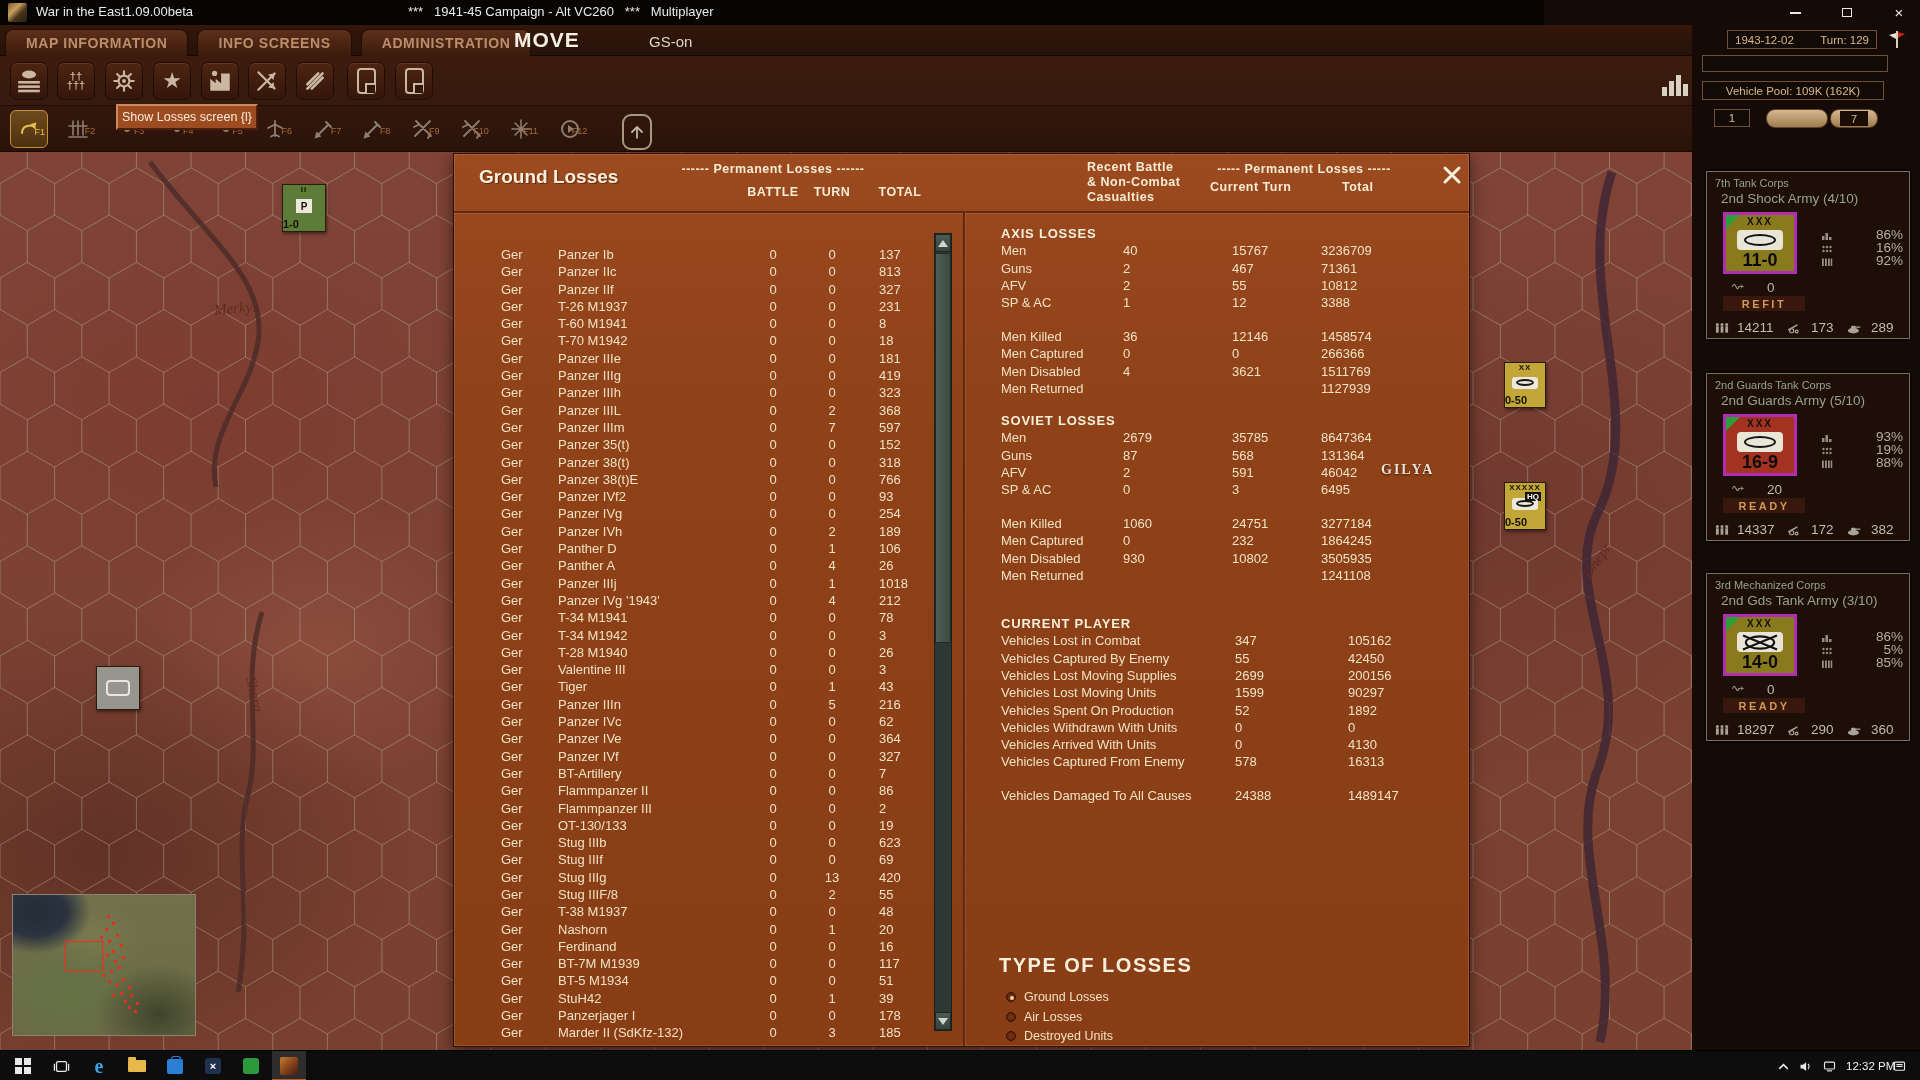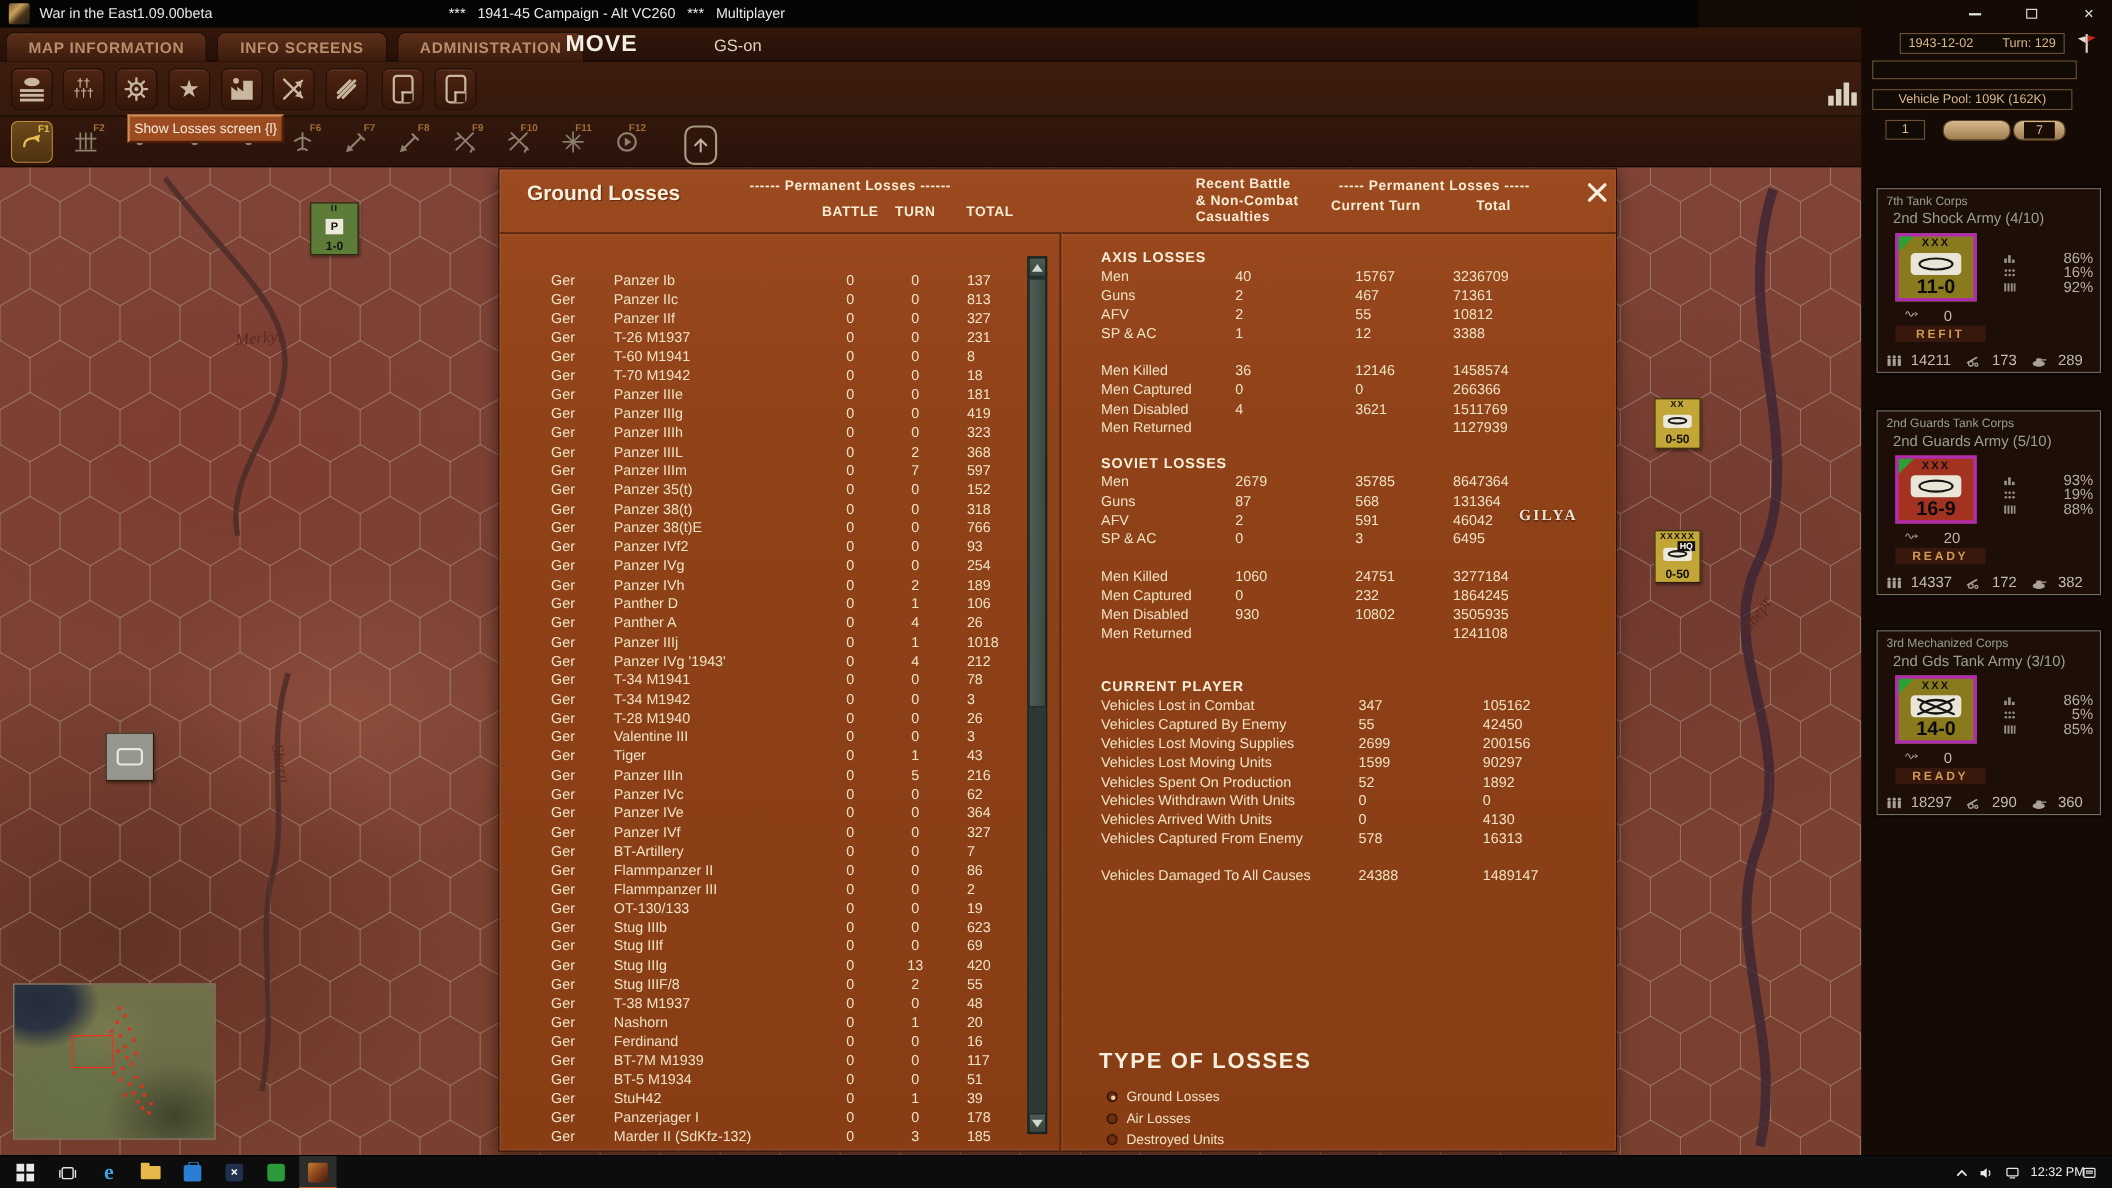--- a/index.html
+++ b/index.html
@@ -39,21 +39,21 @@
   .tb-btn svg{width:26px;height:26px;}
   .tt{font-size:11px;line-height:9px;text-align:center;font-weight:bold;}
   .card-icon{width:19px;height:26px;border:2.5px solid #c9b7a0;border-radius:4px;position:relative;}
   .card-icon::after{content:"";position:absolute;right:-1px;bottom:-1px;width:8px;height:8px;background:#33160a;border-left:2.5px solid #c9b7a0;border-top:2.5px solid #c9b7a0;}
 
   .toolbar2{position:absolute;left:0;top:106px;width:1692px;height:46px;z-index:8;
     background:linear-gradient(#33170c,#2b130a);border-bottom:1px solid #140904;}
   .fk-btn{position:absolute;top:4px;width:38px;height:38px;border-radius:6px;color:#8d7f6e;
     display:flex;align-items:center;justify-content:center;}
   .fk-btn svg{width:24px;height:24px;}
-  .fk-btn .fk-label{position:absolute;top:1px;right:2px;font-size:9px;color:#a06c38;font-weight:bold;}
+  .fk-btn .fk-label{position:absolute;top:16px;right:2px;font-size:9px;color:#a06c38;font-weight:normal;}
   .fk-active{background:linear-gradient(#6e4a1c,#4e3110);border:1px solid #c09040;color:#e8c050;}
   .fk-active .fk-label{color:#e8c050;}
   .up-btn{position:absolute;left:622px;top:8px;width:30px;height:36px;border:2px solid #a89880;border-radius:9px;
     color:#c0b4a0;display:flex;align-items:center;justify-content:center;}
   .up-btn svg{width:20px;height:20px;}
 
   .tooltip{position:absolute;left:116px;top:104px;width:142px;height:26px;z-index:12;
     background:#9d4c22;border-top:2px solid #cd8a58;border-left:2px solid #cd8a58;
     border-right:2px solid #4e1d0a;border-bottom:2px solid #4e1d0a;
     color:#f7ead6;font-size:12.5px;display:flex;align-items:center;justify-content:center;white-space:nowrap;}
@@ -68,21 +68,21 @@
       linear-gradient(#7f4337,#79402f);}
   .map svg.grid{position:absolute;left:0;top:0;}
   .map-label{position:absolute;font-family:"Liberation Serif",serif;font-style:italic;
     color:#5e2a20;font-size:15px;white-space:nowrap;}
   .city-label{position:absolute;z-index:6;font-family:"Liberation Serif",serif;font-weight:bold;
     letter-spacing:2px;color:#e9e3d3;font-size:14px;text-shadow:0 1px 2px rgba(40,10,5,.8);}
 
   .counter{position:absolute;border:1px solid #2a1c08;box-shadow:1px 2px 3px rgba(0,0,0,.45);
     font-family:"Liberation Sans",sans-serif;}
   .counter .ech{position:absolute;top:0;left:0;right:0;text-align:center;font-size:8px;font-weight:bold;color:#151008;letter-spacing:1px;}
-  .counter .cval{position:absolute;bottom:1px;left:0;right:0;text-align:center;font-size:11px;font-weight:bold;color:#141008;}
+  .counter .cval{position:absolute;bottom:1px;left:0;right:0;text-align:left;font-size:11px;font-weight:bold;color:#141008;}
   .counter .sym-oval{position:absolute;left:50%;top:45%;transform:translate(-50%,-50%);
     width:26px;height:12px;background:#ece8da;border-radius:3px;display:flex;align-items:center;justify-content:center;}
   .counter .sym-oval i{display:block;width:18px;height:7px;border:2px solid #1a1a1a;border-radius:50%;}
   .counter .hq-badge{position:absolute;top:9px;right:4px;background:#141008;color:#fff;font-size:8px;font-weight:bold;padding:0 2px;}
   .counter .p-box{position:absolute;left:50%;top:46%;transform:translate(-50%,-50%);
     width:16px;height:14px;background:#ece8da;color:#141008;font-size:10px;font-weight:bold;
     display:flex;align-items:center;justify-content:center;}
   .counter .depot-box{position:absolute;left:50%;top:50%;transform:translate(-50%,-50%);
     width:24px;height:16px;border:2px solid #e8e6e0;border-radius:4px;}
 

